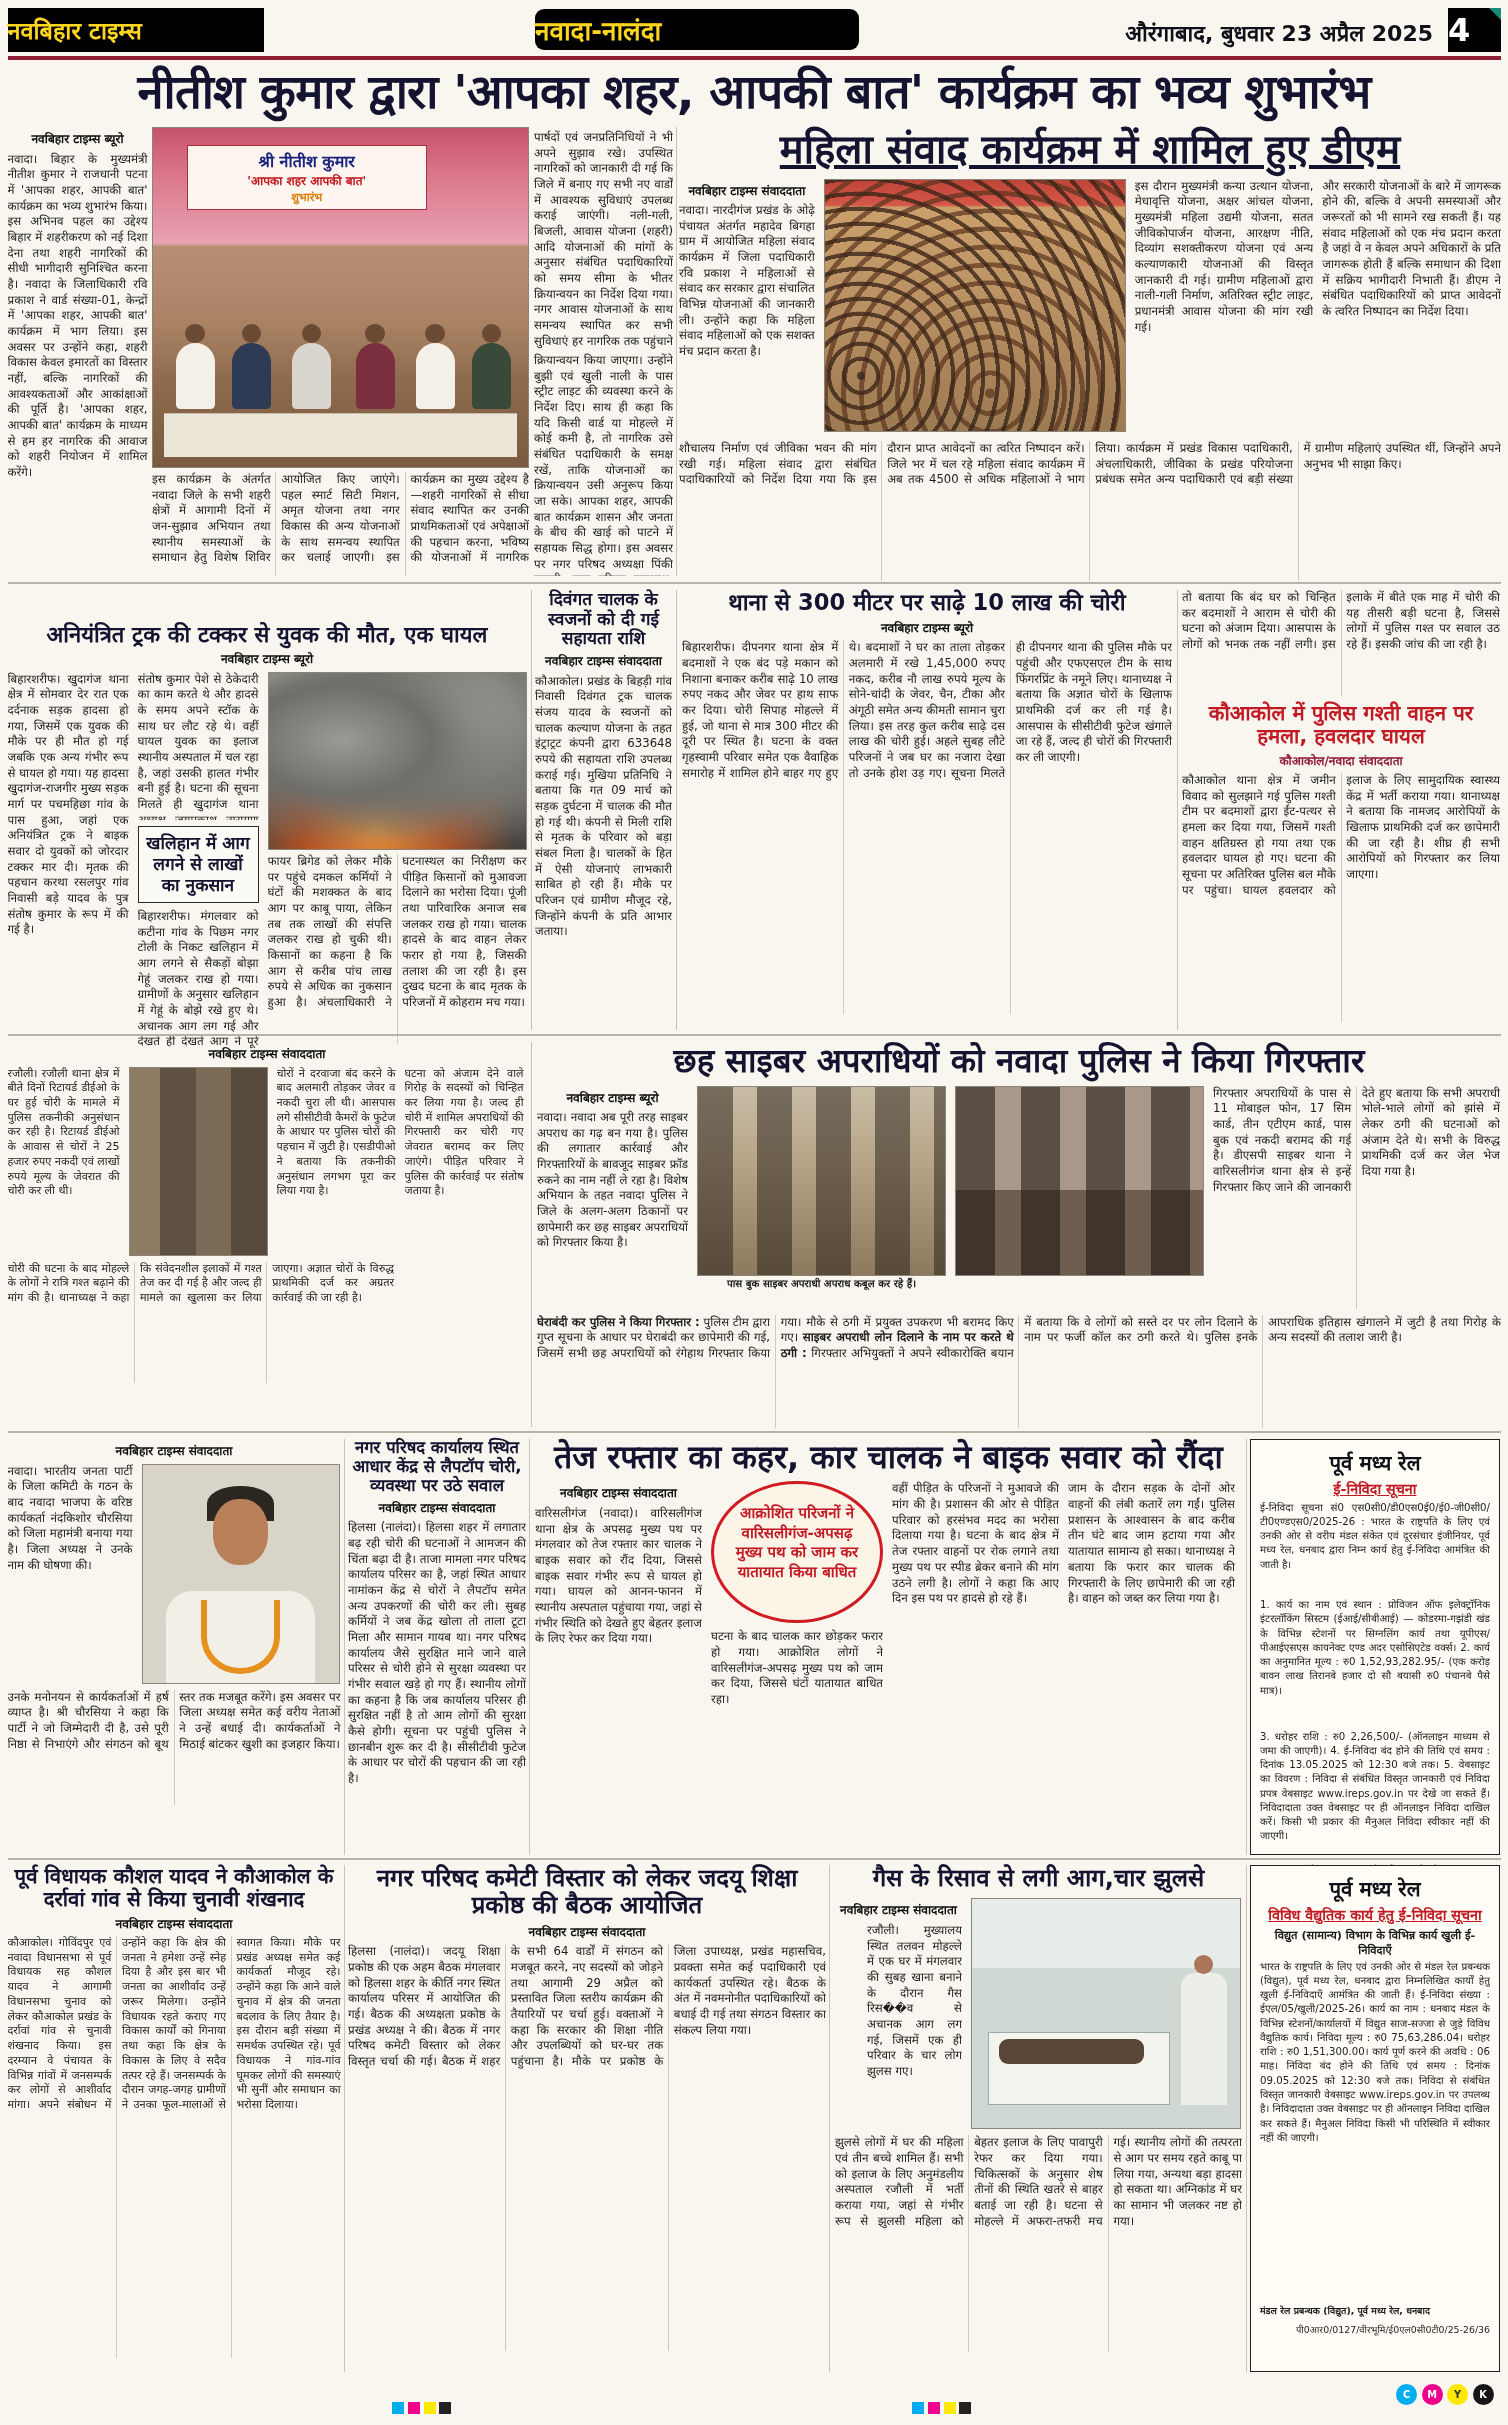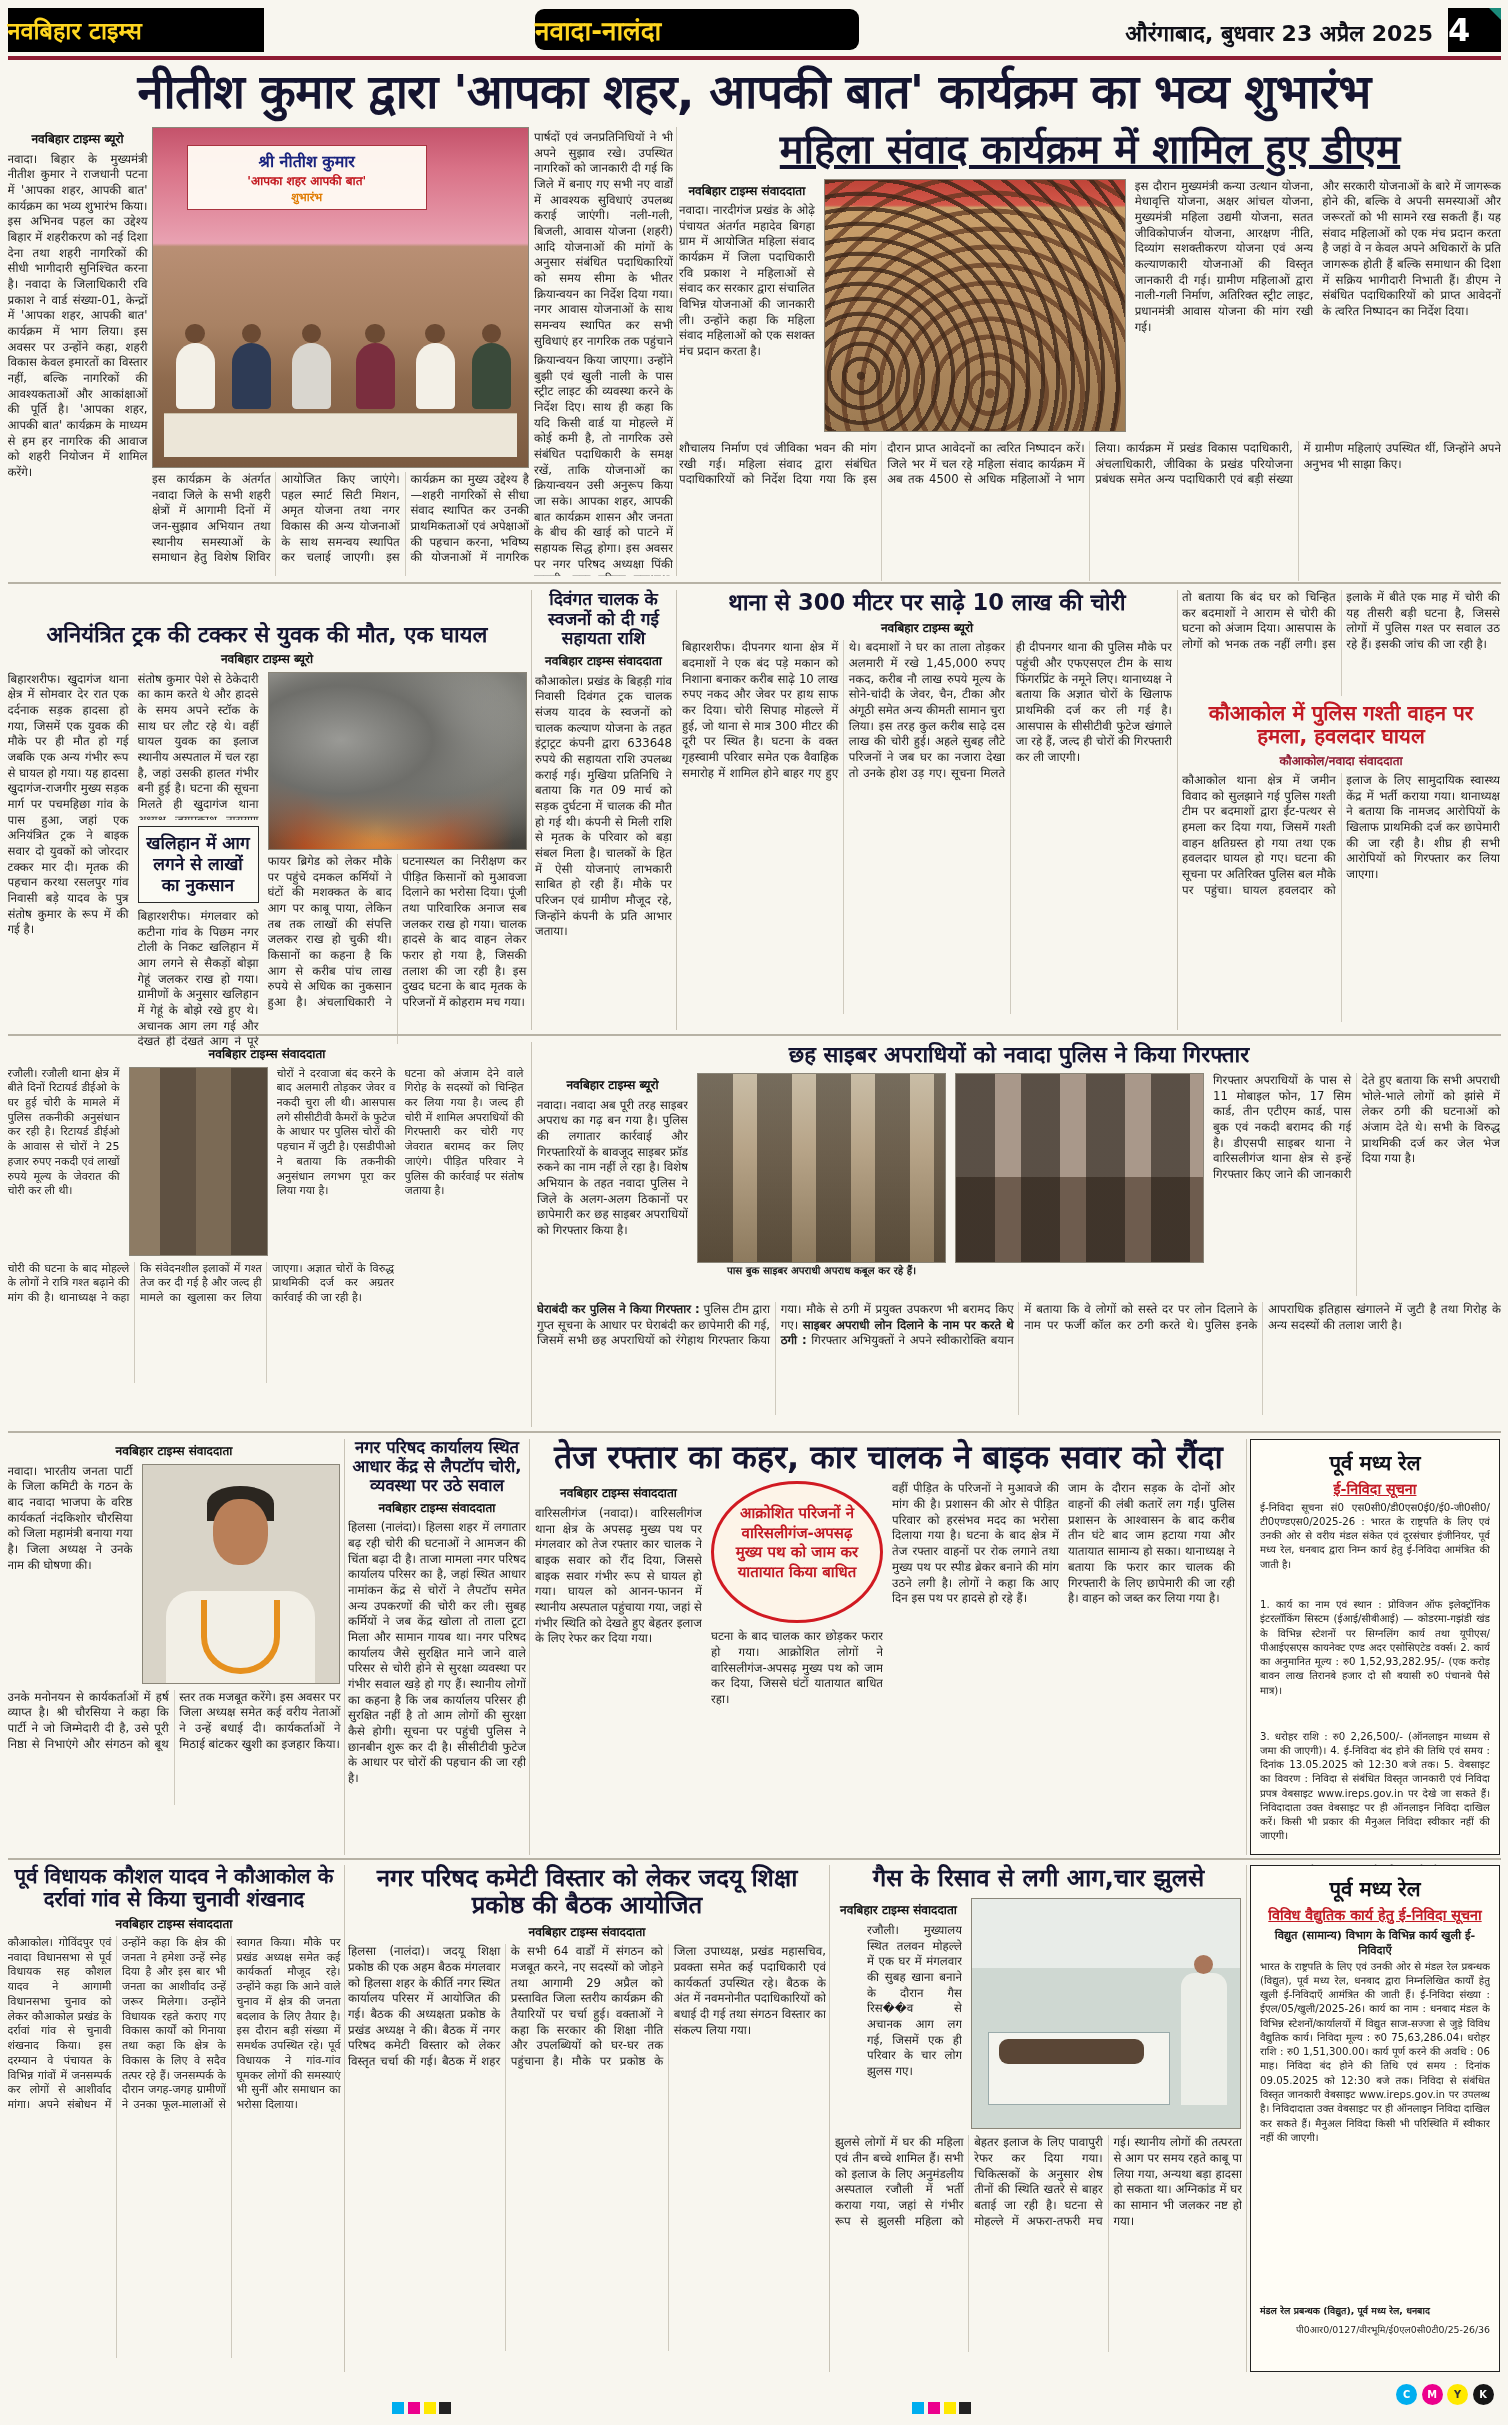--- a/index.html
+++ b/index.html
@@ -10,21 +10,21 @@
     font-family: "DejaVu Sans", sans-serif; overflow: hidden;
   }
   .abs { position:absolute; }
   .mast { background:#000000; color:#ffd61f; display:flex; align-items:center; justify-content:flex-start; font-weight:bold; }
   .mast-center { border-radius:9px; }
   .mast-page { color:#fff; font-size:32px; }
   .mast-page::after{ content:""; position:absolute; top:0; right:0; width:0; height:0; border-top:12px solid #1b8a7a; border-left:12px solid transparent; }
   .date-line { font-weight:bold; font-size:22px; color:#101018; text-align:right; }
   .headline { font-weight:bold; color:#141430; text-align:center; line-height:1.14; }
   .hl-xl { font-size:47px; letter-spacing:-0.8px; }
-  .hl-lg { font-size:22px; }
+  .hl-lg { font-size:33px; }
   .hl-md { font-size:26px; }
   .hl-m2 { font-size:22.6px; }
   .hl-sm { font-size:20.4px; }
   .hl-xs { font-size:17.3px; }
   .red { color:#c21a24; }
   .byline { font-weight:bold; text-align:center; font-size:12px; padding:3px 0 4.5px; color:#111; }
   .byline.maroon { color:#8e1c33; }
   .body { font-size:11.7px; line-height:1.34; text-align:justify; overflow:hidden; }
   .body.small { font-size:11px; }
   .cols2 { column-count:2; column-gap:10.6px; column-rule:0.8px solid #cfcabe; }

